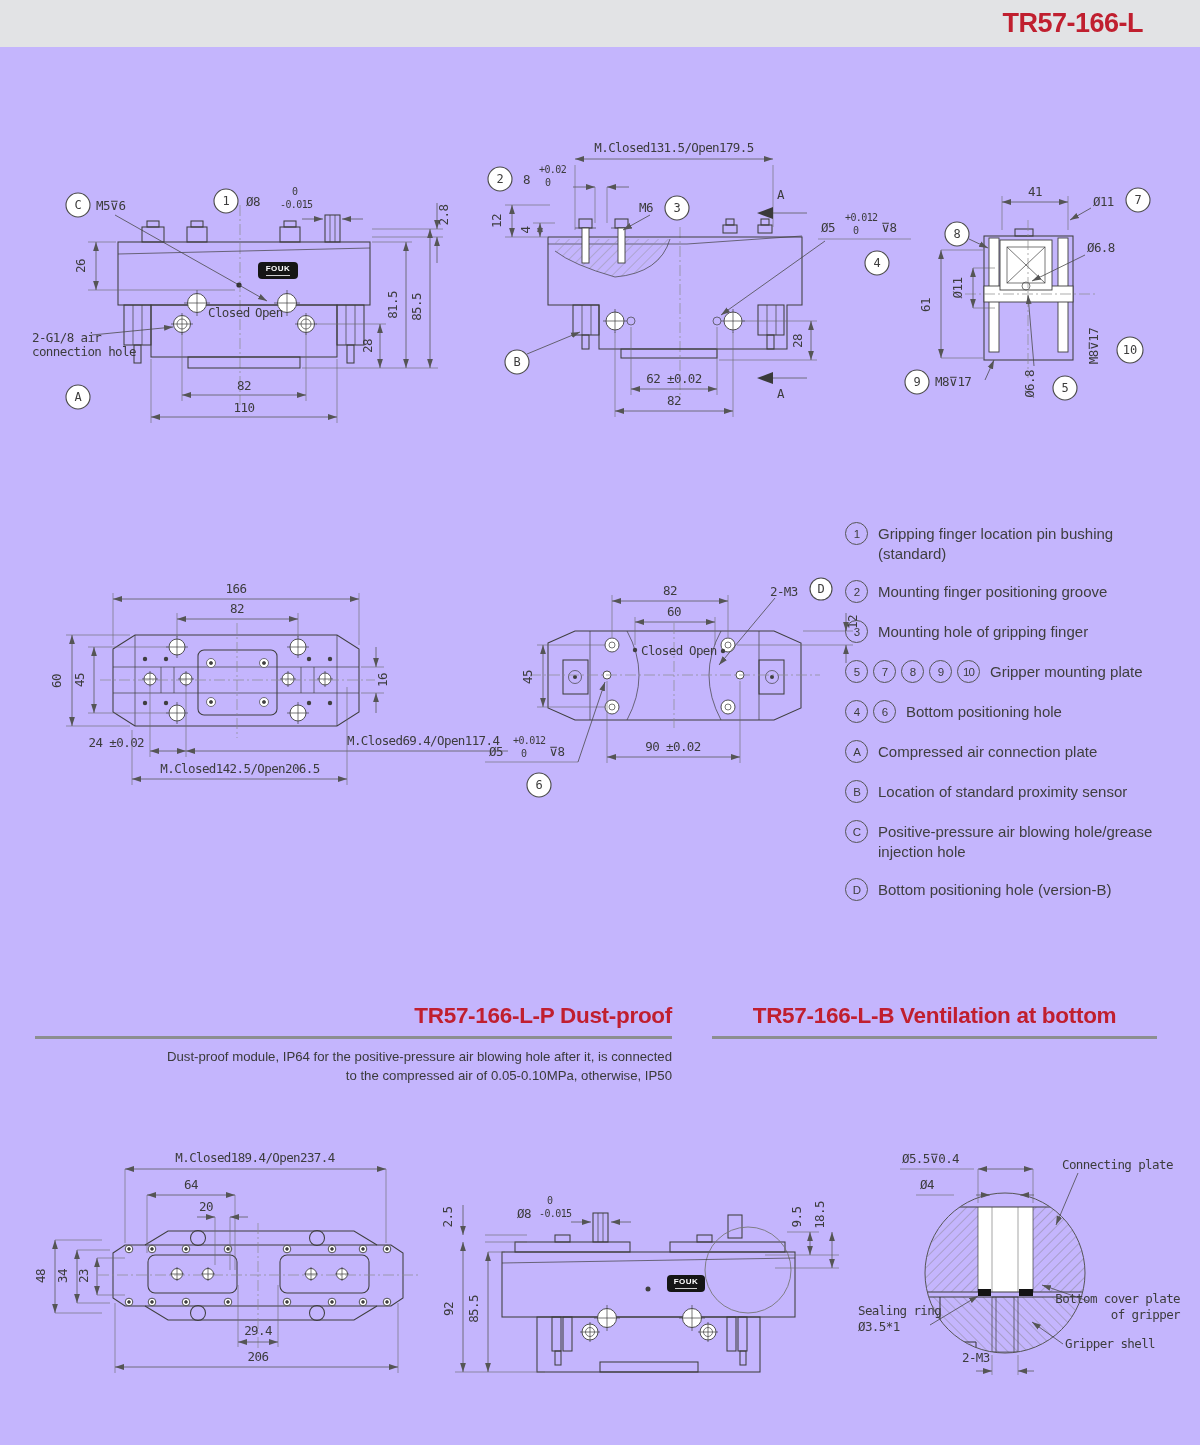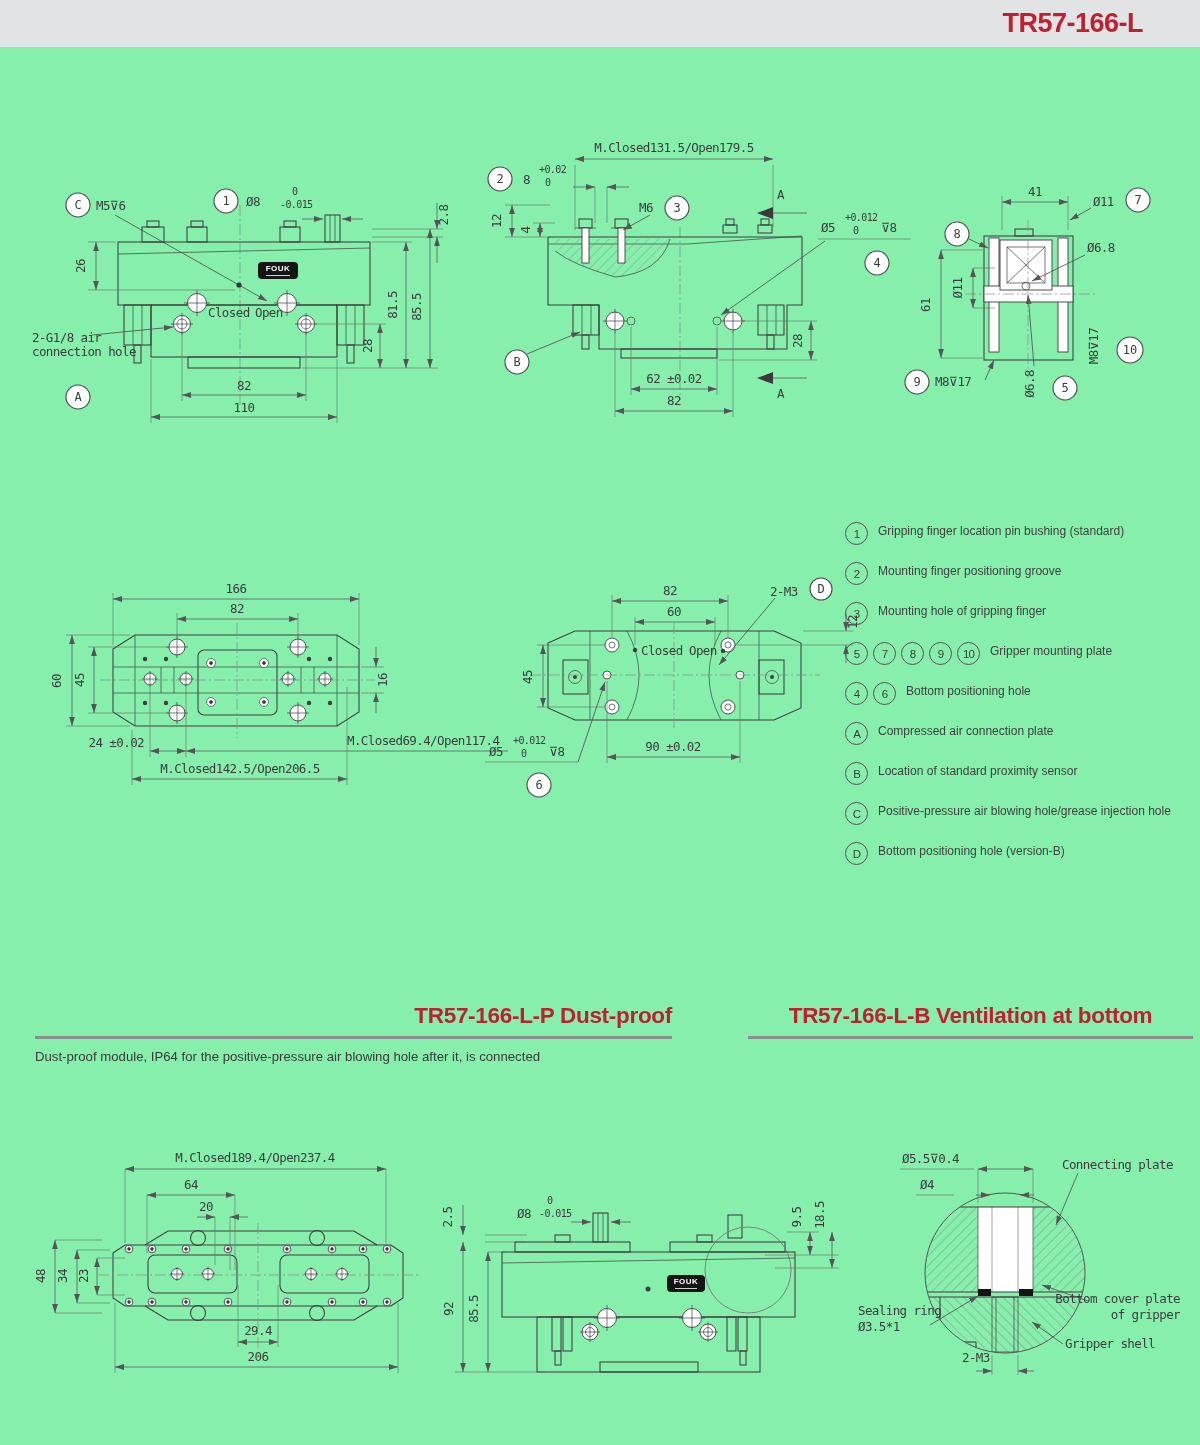--- a/index.html
+++ b/index.html
@@ -1,16 +1,16 @@
 <!DOCTYPE html>
 <html><head>
 <meta charset="utf-8">
 <style>
   html,body{margin:0;padding:0;background:#fff;}
-  .page{position:relative;width:1200px;height:1445px;background:#86efac;overflow:hidden;
+  .page{position:relative;width:1200px;height:1445px;background:#c4b5fd;overflow:hidden;
         font-family:"Liberation Sans",sans-serif;}
   .band{position:absolute;left:0;top:0;width:1200px;height:47px;background:#e2e3e5;}
   .band .title{position:absolute;right:57px;top:8px;font-size:27px;font-weight:bold;
         color:#c01f2f;letter-spacing:-.5px;}
   svg{position:absolute;overflow:visible;}
   .ol{stroke:#3f3f3f;stroke-width:1.05;fill:none;}
   .olt{stroke:#3f3f3f;stroke-width:.7;fill:none;}
   .wf{stroke:#3f3f3f;stroke-width:.9;fill:#fff;}
   .cl{stroke:#8a8a8a;stroke-width:.7;stroke-dasharray:11 3 2 3;fill:none;}
   .dim{stroke:#5a5a5a;stroke-width:.8;fill:none;}
@@ -20,25 +20,25 @@
   .sm{font-size:10px;}
   .co circle{fill:#fff;stroke:#4a4a4a;stroke-width:1.1;}
   .co text{font-family:"DejaVu Sans Mono",monospace;font-size:12px;fill:#3c3c3c;text-anchor:middle;}
   .logo rect{fill:#151515;}
   .logo text{font-family:"Liberation Sans",sans-serif;font-size:8px;font-weight:bold;fill:#fff;text-anchor:middle;letter-spacing:.5px;}
   .legend{position:absolute;left:845px;top:522px;width:335px;}
   .lrow{display:flex;align-items:flex-start;margin-bottom:17px;}
   .badge{flex:none;width:21px;height:21px;border:1.4px solid #555;border-radius:50%;
          display:flex;align-items:center;justify-content:center;font-size:11.5px;color:#3c3c3c;
          margin-right:5px;letter-spacing:-1px;}
-  .ltext{font-size:12px;color:#3f3f3f;line-height:1.3;padding-top:2px;padding-left:5px;}
+  .ltext{font-size:15px;color:#3f3f3f;line-height:1.3;padding-top:2px;padding-left:5px;}
   .secblk{position:absolute;}
   .sectitle{font-size:22.5px;font-weight:bold;color:#c01f2f;letter-spacing:-.3px;margin-top:29px;}
   .secrule{height:2.5px;background:#8c8e90;margin-top:7px;}
-  .secdesc{margin-top:8px;font-size:13.2px;color:#3a3a3a;line-height:1.45;text-align:left;}
+  .secdesc{margin-top:8px;font-size:13.2px;color:#3a3a3a;line-height:1.45;text-align:right;}
 </style>
 </head>
 <body>
 
 <div class="page">
 
   <div class="band">
     <div class="title">TR57-166-L</div>
   </div>
 
@@ -560,23 +560,24 @@
         <span class="badge">D</span>
         <span class="ltext">Bottom positioning hole (version-B)</span>
       </div>
   </div>
 
   <div class="secblk" style="left:35px;top:974px;width:637px;">
     <div class="sectitle" style="text-align:right;">TR57-166-L-P Dust-proof</div>
     <div class="secrule"></div>
     <div class="secdesc">
       <div>Dust-proof module, IP64 for the positive-pressure air blowing hole after it, is connected</div>
+      <div>to the compressed air of 0.05-0.10MPa, otherwise, IP50</div>
     </div>
   </div>
-  <div class="secblk" style="left:748px;top:974px;width:445px;">
+  <div class="secblk" style="left:712px;top:974px;width:445px;">
     <div class="sectitle" style="text-align:center;">TR57-166-L-B Ventilation at bottom</div>
     <div class="secrule"></div>
   </div>
 
   <svg style="left:30px;top:1145px" width="425" height="235" viewBox="0 0 425 235">
     <defs>
         <marker id="aU" viewBox="0 0 10 10" refX="10" refY="5" markerWidth="9" markerHeight="9" orient="auto-start-reverse" markerUnits="userSpaceOnUse">
           <path d="M0,1.8 L10,5 L0,8.2 Z" fill="#555"></path>
         </marker>
       </defs>

